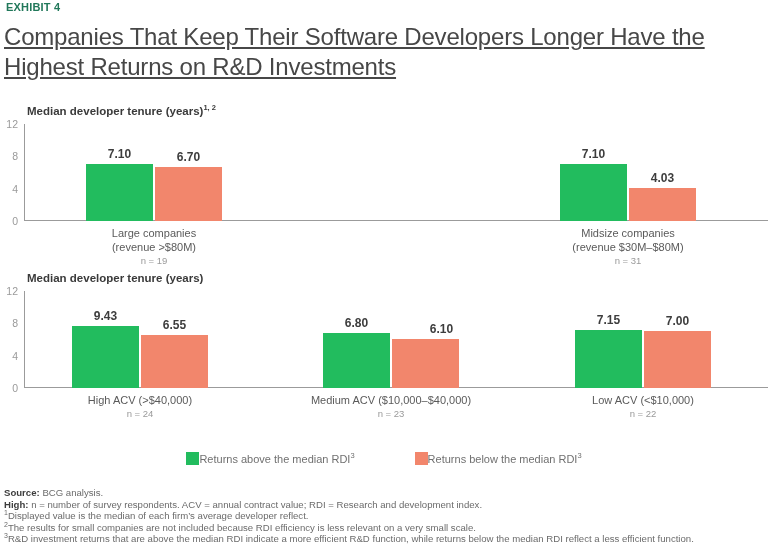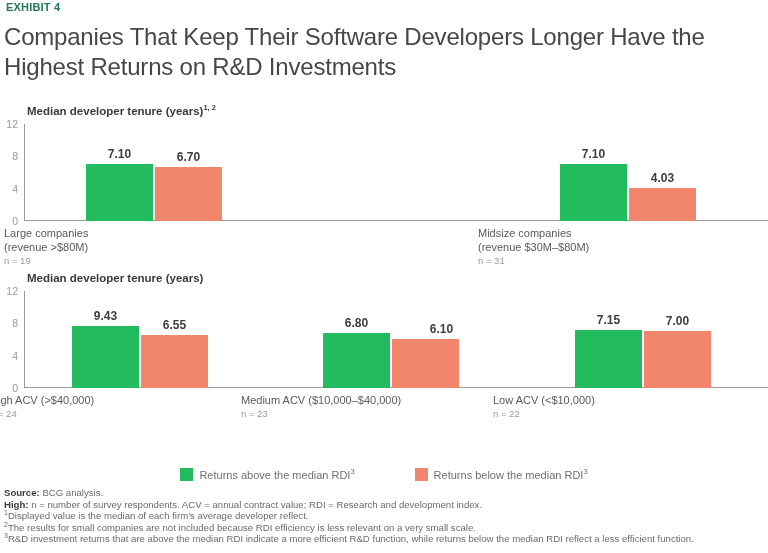--- a/index.html
+++ b/index.html
@@ -29,20 +29,21 @@
   #page-title {
     position: absolute;
     left: 4px;
     top: 22px;
     width: 752px;
     font-size: 24px;
     font-weight: 400;
     line-height: 30px;
     color: #474747;
     letter-spacing: -0.2px;
+    text-decoration: underline;
   }
 
   
   .chart-block {
     position: absolute;
     left: 0;
     width: 768px;
   }
   #chart-1 { top: 105px; height: 150px; }
   #chart-2 { top: 272px; height: 165px; }
@@ -117,20 +118,21 @@
     font-size: 12px;
     font-weight: bold;
     color: #3d3d3d;
     text-align: center;
     transform: translateY(-100%);
     white-space: nowrap;
   }
 
   .group-label {
     position: absolute;
+    text-align: center;
     font-size: 11px;
     line-height: 14px;
     color: #5a5a5a;
     white-space: nowrap;
   }
   .group-n {
     display: block;
     font-size: 9.5px;
     color: #9a9a9a;
     margin-top: 0;
@@ -143,24 +145,22 @@
     top: 452px;
     width: 768px;
     display: flex;
     justify-content: center;
     gap: 60px;
     align-items: center;
   }
   .legend-item {
     display: flex;
     align-items: center;
-    gap: 6px;
     font-size: 11px;
     color: #707070;
-    margin-top: 16px;
   }
   .legend-item sup { font-size: 7.5px; vertical-align: super; line-height: 0; }
   .swatch { width: 13px; height: 13px; display: inline-block; }
 
   
   #footnotes {
     position: absolute;
     left: 4px;
     top: 487px;
     width: 760px;

